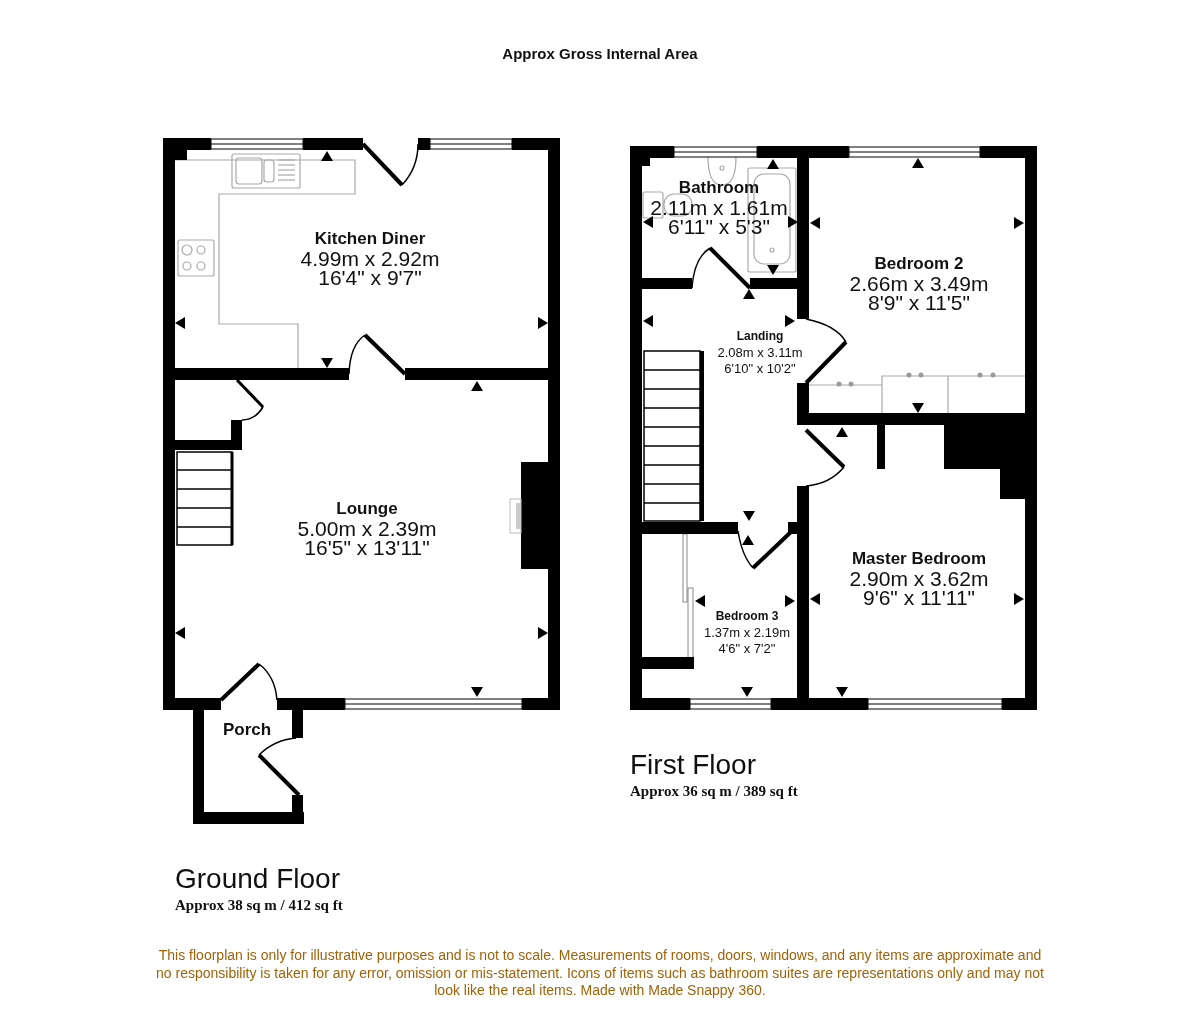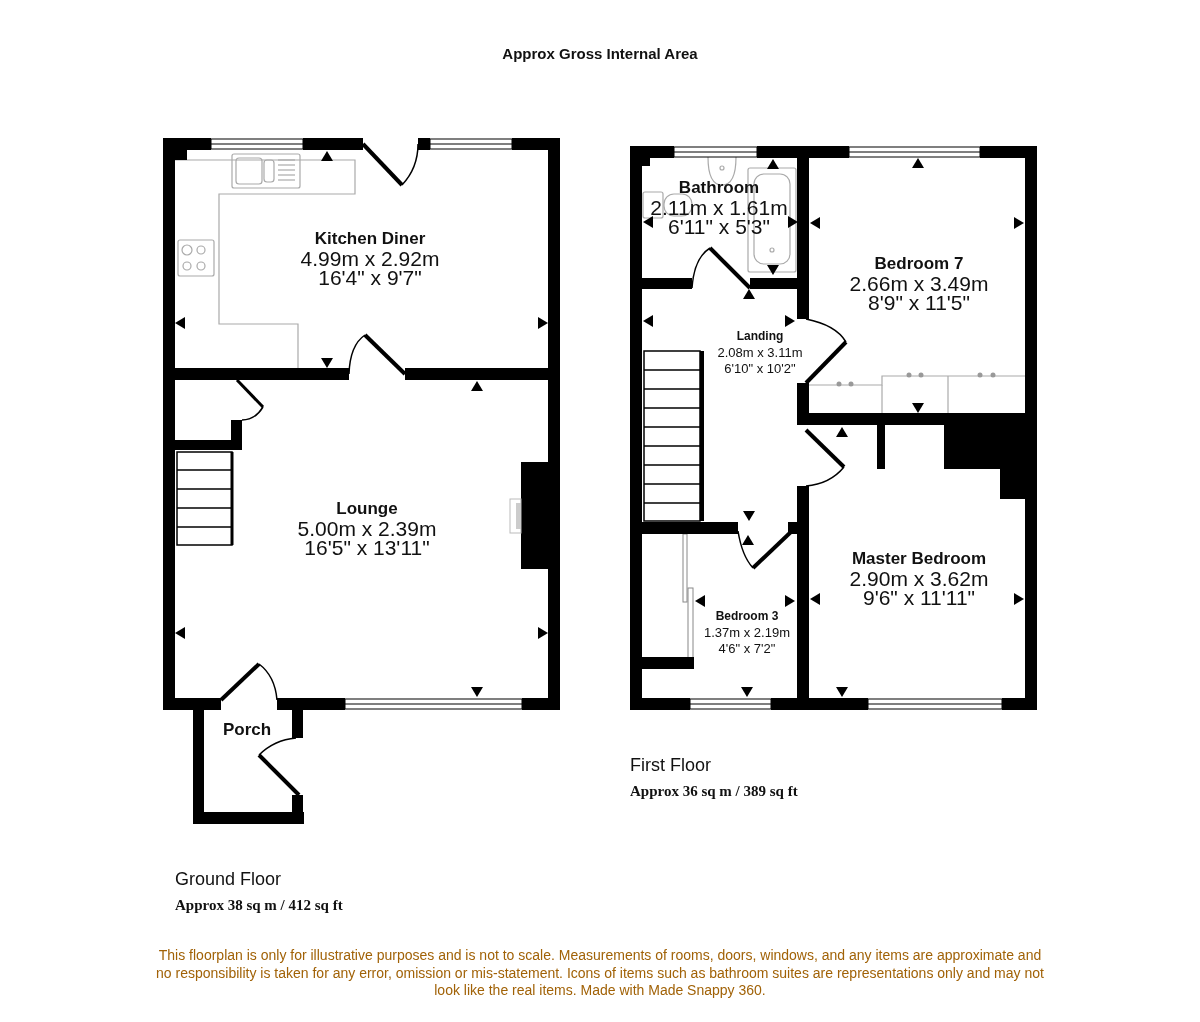--- a/index.html
+++ b/index.html
@@ -7,21 +7,21 @@
          font-family: "Liberation Sans", sans-serif; color: #111; }
   .abs { position: absolute; }
   .header { left: 0; width: 1200px; top: 45px; text-align: center; font-weight: bold; font-size: 15px; line-height: 17px; }
   svg.plan { position: absolute; left: 0; top: 0; }
   .room-label { position: absolute; text-align: center; transform: translateX(-50%); white-space: nowrap; }
   .room-label .name { font-weight: bold; }
   .lg .name { font-size: 17px; line-height: 20px; }
   .lg .dim { font-size: 21px; line-height: 19px; }
   .sm .name { font-size: 12px; line-height: 17px; }
   .sm .dim { font-size: 13px; line-height: 16px; }
-  .floor-title { font-size: 18px; line-height: 26px; }
+  .floor-title { font-size: 28px; line-height: 26px; }
   .floor-area { font-size: 15px; font-weight: bold; line-height: 18px; margin-top: 4px; font-family: Liberation Serif, serif; }
   .disclaimer { left: 150px; width: 900px; top: 947px; text-align: center; font-size: 14px; line-height: 17.5px; color: #a16207; }
 </style>
 </head>
 <body>
 
 <div class="abs header">
   <div>Approx Gross Internal Area</div>
 </div>
 
@@ -246,21 +246,21 @@
   <div class="name">Porch</div>
 </div>
 
 <div class="room-label lg" style="left:719px; top:178px;">
   <div class="name">Bathroom</div>
   <div class="dim">2.11m x 1.61m</div>
   <div class="dim">6'11" x 5'3"</div>
 </div>
 
 <div class="room-label lg" style="left:919px; top:254px;">
-  <div class="name">Bedroom 7</div>
+  <div class="name">Bedroom 2</div>
   <div class="dim">2.66m x 3.49m</div>
   <div class="dim">8'9" x 11'5"</div>
 </div>
 
 <div class="room-label sm" style="left:760px; top:328px;">
   <div class="name">Landing</div>
   <div class="dim">2.08m x 3.11m</div>
   <div class="dim">6'10" x 10'2"</div>
 </div>
 

